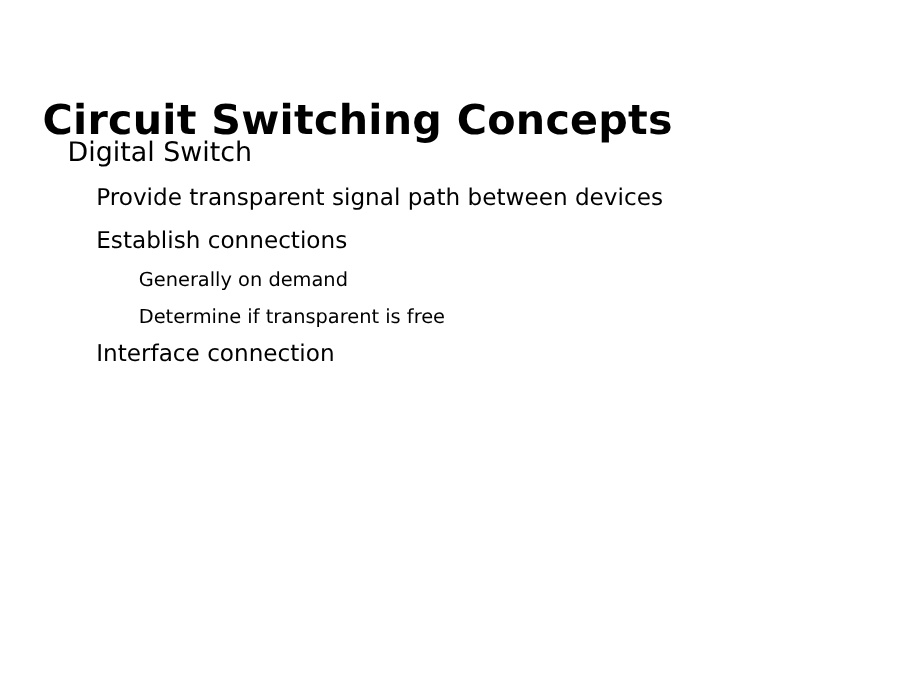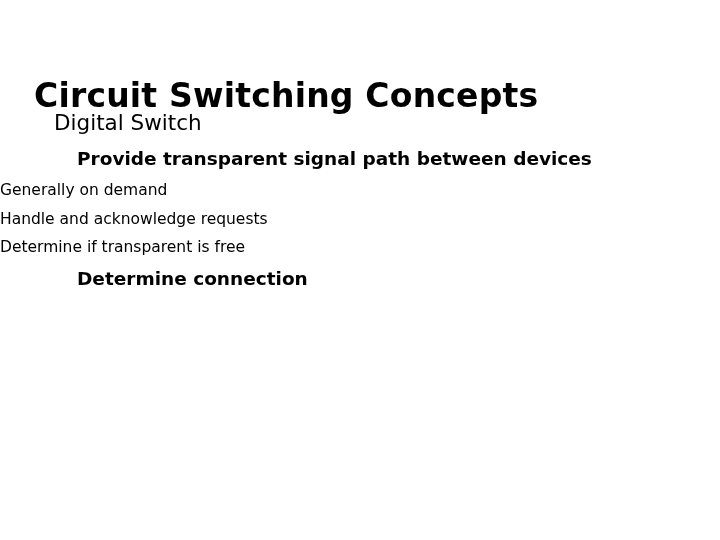--- a/index.html
+++ b/index.html
@@ -53,50 +53,51 @@
     font-size: 21.5px;
     line-height: 38px;
     font-weight: normal;
   }
 
   
   .lvl-2 {
     margin-left: 77px;
     font-size: 18.5px;
     line-height: 34px;
-    font-weight: bold;
+    font-weight: normal;
   }
 
   
   .lvl-3 {
+    margin-left: 111px;
     font-size: 15.5px;
     line-height: 28.5px;
     font-weight: normal;
   }
 </style>
 </head>
 <body>
 
 <div id="slide">
 
   <h1 id="slide-title">Circuit Switching Concepts</h1>
 
   <div id="slide-body">
 
     <div class="outline-item lvl-1">Digital Switch</div>
 
     <div class="outline-item lvl-2">Provide transparent signal path between devices</div>
 
 
 
+    <div class="outline-item lvl-2">Establish connections</div>
 
     <div class="outline-item lvl-3">Generally on demand</div>
 
-    <div class="outline-item lvl-3">Handle and acknowledge requests</div>
 
     <div class="outline-item lvl-3">Determine if transparent is free</div>
 
 
-    <div class="outline-item lvl-2">Determine connection</div>
+    <div class="outline-item lvl-2">Interface connection</div>
 
 
   </div>
 </div>
 
 </body></html>

